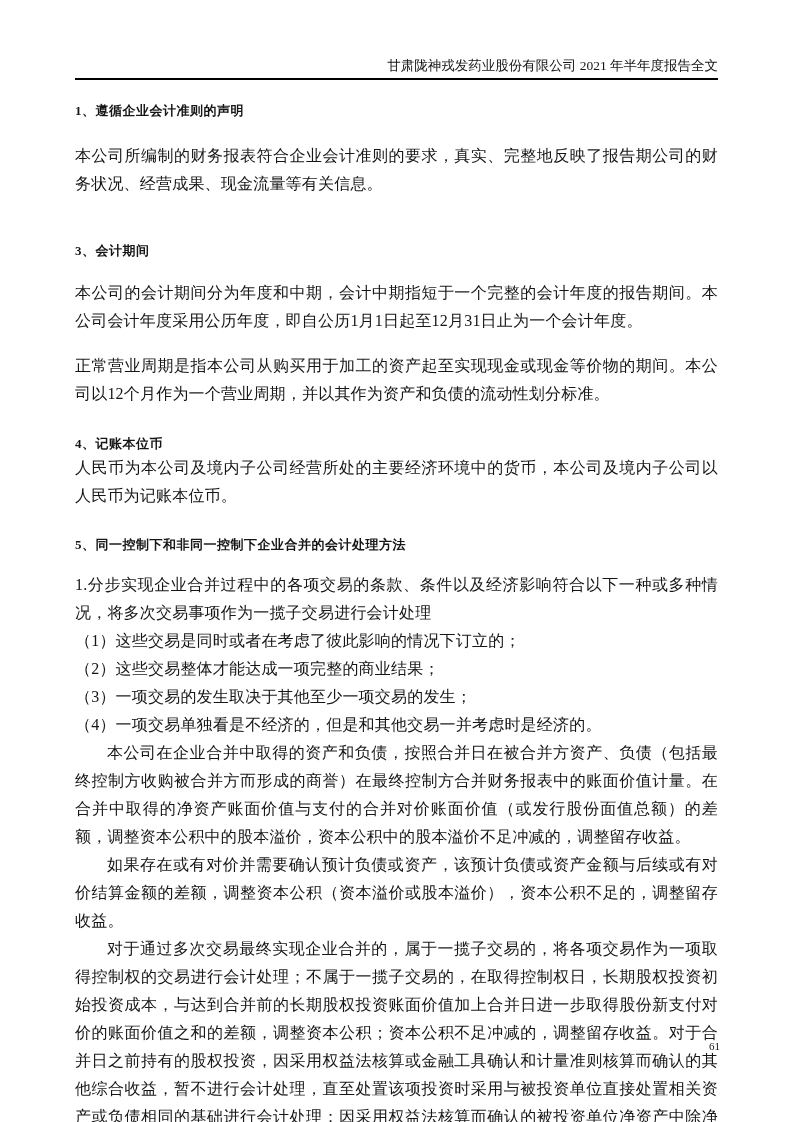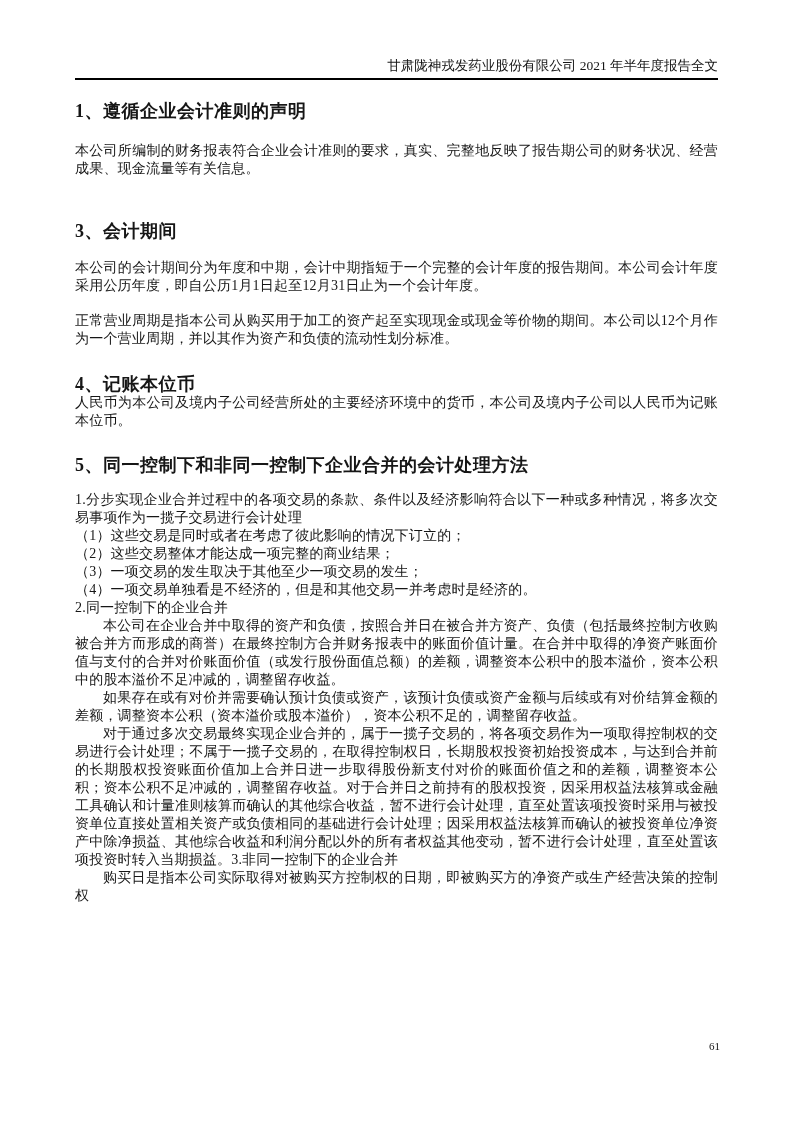--- a/index.html
+++ b/index.html
@@ -17,29 +17,29 @@
     padding-top: 57px;
     padding-bottom: 3px;
     border-bottom: 2px solid #000;
     text-align: right;
     font-size: 13.5px;
     line-height: 18px;
     white-space: nowrap;
   }
 
   .heading {
-    font-size: 18px;
+    font-size: 13px;
     font-weight: 700;
     line-height: 20px;
     margin: 0;
     letter-spacing: 0.5px;
   }
   .para {
-    font-size: 14px;
-    line-height: 18px;
+    font-size: 16px;
+    line-height: 28px;
     margin: 0;
     text-align: justify;
     letter-spacing: 0.2px;
   }
   .indent { text-indent: 2em; }
 
   #s1 .heading { margin-top: 21px; }
   #s1 .para    { margin-top: 21px; }
   #s2 .heading { margin-top: 43px; }
   #s2 .para    { margin-top: 18px; }
@@ -86,21 +86,20 @@
   </section>
 
   <section id="s5">
     <h2 class="heading">5、同一控制下和非同一控制下企业合并的会计处理方法</h2>
     <div class="body5">
       <p class="para">1.分步实现企业合并过程中的各项交易的条款、条件以及经济影响符合以下一种或多种情况，将多次交易事项作为一揽子交易进行会计处理</p>
       <p class="para">（1）这些交易是同时或者在考虑了彼此影响的情况下订立的；</p>
       <p class="para">（2）这些交易整体才能达成一项完整的商业结果；</p>
       <p class="para">（3）一项交易的发生取决于其他至少一项交易的发生；</p>
       <p class="para">（4）一项交易单独看是不经济的，但是和其他交易一并考虑时是经济的。</p>
-      <p class="para">2.同一控制下的企业合并</p>
       <p class="para indent">本公司在企业合并中取得的资产和负债，按照合并日在被合并方资产、负债（包括最终控制方收购被合并方而形成的商誉）在最终控制方合并财务报表中的账面价值计量。在合并中取得的净资产账面价值与支付的合并对价账面价值（或发行股份面值总额）的差额，调整资本公积中的股本溢价，资本公积中的股本溢价不足冲减的，调整留存收益。</p>
       <p class="para indent">如果存在或有对价并需要确认预计负债或资产，该预计负债或资产金额与后续或有对价结算金额的差额，调整资本公积（资本溢价或股本溢价），资本公积不足的，调整留存收益。</p>
       <p class="para indent">对于通过多次交易最终实现企业合并的，属于一揽子交易的，将各项交易作为一项取得控制权的交易进行会计处理；不属于一揽子交易的，在取得控制权日，长期股权投资初始投资成本，与达到合并前的长期股权投资账面价值加上合并日进一步取得股份新支付对价的账面价值之和的差额，调整资本公积；资本公积不足冲减的，调整留存收益。对于合并日之前持有的股权投资，因采用权益法核算或金融工具确认和计量准则核算而确认的其他综合收益，暂不进行会计处理，直至处置该项投资时采用与被投资单位直接处置相关资产或负债相同的基础进行会计处理；因采用权益法核算而确认的被投资单位净资产中除净损益、其他综合收益和利润分配以外的所有者权益其他变动，暂不进行会计处理，直至处置该项投资时转入当期损益。3.非同一控制下的企业合并</p>
       <p class="para indent">购买日是指本公司实际取得对被购买方控制权的日期，即被购买方的净资产或生产经营决策的控制权</p>
     </div>
   </section>
 
 </div>
 
 <div class="page-number">61</div>

